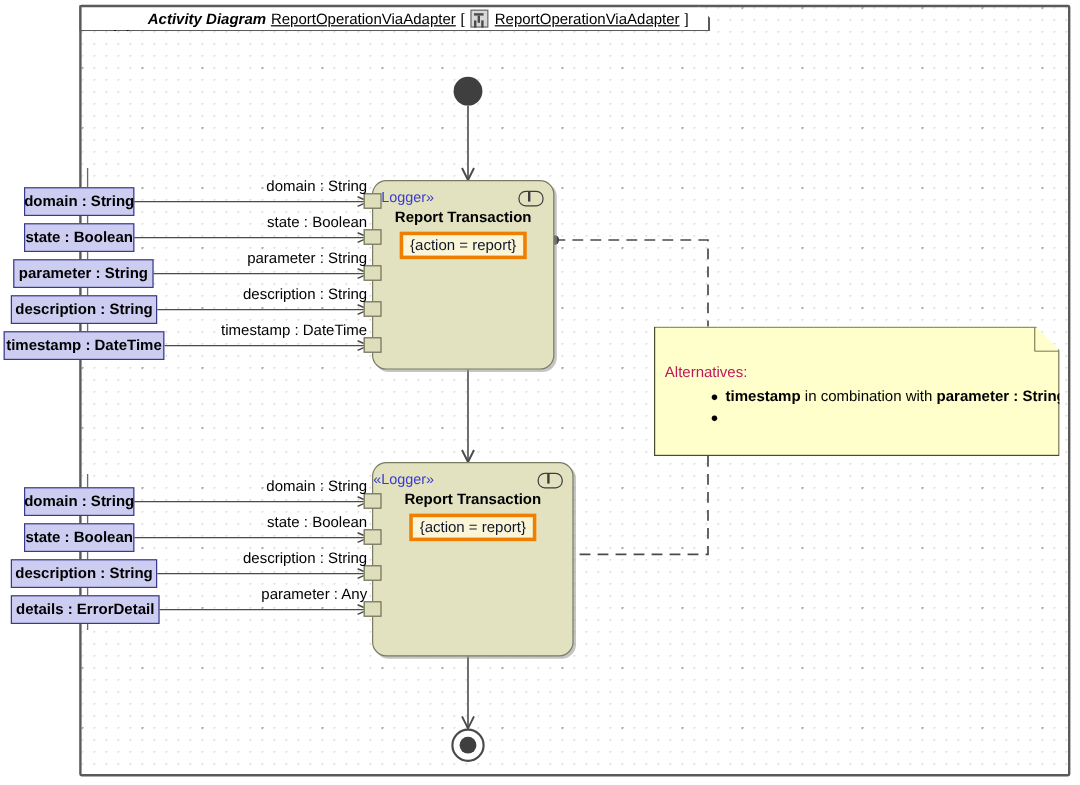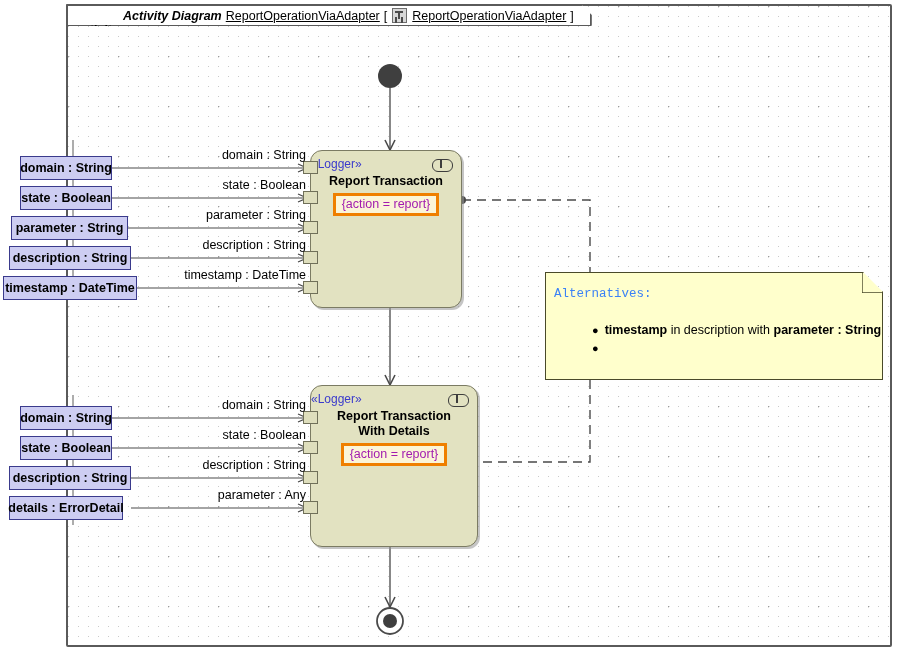--- a/index.html
+++ b/index.html
@@ -123,21 +123,21 @@
     color: #000000;
     font-size: 12.5px;
     font-weight: bold;
     line-height: 15px;
     margin-top: 3px;
   }
   .constraint {
     display: inline-block;
     border: 3px solid #ef7f00;
     background: #fbf5d8;
-    color: #a21caf;
+    color: #0f172a;
     font-size: 12.5px;
     padding: 1px 6px 2px 6px;
     margin-top: 4px;
     white-space: nowrap;
   }
   .constraint-wrap { text-align: center; }
 
   .node-icon {
     position: absolute;
     right: 8px;
@@ -214,24 +214,23 @@
     position: absolute;
     right: 0;
     top: 0;
     width: 20px;
     height: 20px;
     z-index: 4;
   }
   .note-title {
     position: absolute;
     left: 8px;
-    top: 14px;
-    font-size: 12.5px;
-    color: #3b82f6;
-    font-family: Liberation Mono, monospace;
+    top: 30px;
+    font-size: 12.5px;
+    color: #be185d;
   }
   .note-list {
     position: absolute;
     left: 46px;
     top: 48px;
     font-size: 12.5px;
     color: #000;
   }
   .note-li {
     display: flex;
@@ -317,59 +316,58 @@
   <div class="pin" style="left:303px; top:161px;"></div>
   <div class="pin" style="left:303px; top:191px;"></div>
   <div class="pin" style="left:303px; top:221px;"></div>
   <div class="pin" style="left:303px; top:251px;"></div>
   <div class="pin" style="left:303px; top:281px;"></div>
 
   <div class="action" style="left:310px; top:385px; width:168px; height:162px;">
     <div class="node-icon"></div>
     <div class="stereo">«Logger»</div>
     <div class="aname">Report Transaction</div>
-    <div class="aname" style="margin-top:0;">With Details</div>
     <div class="constraint-wrap">
       <span class="constraint">{action = report}</span>
     </div>
   </div>
 
   <div class="pin" style="left:303px; top:411px;"></div>
   <div class="pin" style="left:303px; top:441px;"></div>
   <div class="pin" style="left:303px; top:471px;"></div>
   <div class="pin" style="left:303px; top:501px;"></div>
 
   <div class="param" style="left:20px; top:156px; width:92px;">domain : String</div>
   <div class="param" style="left:20px; top:186px; width:92px;">state : Boolean</div>
   <div class="param" style="left:11px; top:216px; width:117px;">parameter : String</div>
   <div class="param" style="left:9px; top:246px; width:122px;">description : String</div>
   <div class="param" style="left:3px; top:276px; width:134px;">timestamp : DateTime</div>
 
   <div class="param" style="left:20px; top:406px; width:92px;">domain : String</div>
   <div class="param" style="left:20px; top:436px; width:92px;">state : Boolean</div>
   <div class="param" style="left:9px; top:466px; width:122px;">description : String</div>
-  <div class="param" style="left:9px; top:496px; width:114px;">details : ErrorDetail</div>
+  <div class="param" style="left:9px; top:496px; width:124px;">details : ErrorDetail</div>
 
   <div class="elabel" style="left:140px; top:148px; width:166px;">domain : String</div>
   <div class="elabel" style="left:140px; top:178px; width:166px;">state : Boolean</div>
   <div class="elabel" style="left:140px; top:208px; width:166px;">parameter : String</div>
   <div class="elabel" style="left:140px; top:238px; width:166px;">description : String</div>
   <div class="elabel" style="left:140px; top:268px; width:166px;">timestamp : DateTime</div>
 
   <div class="elabel" style="left:140px; top:398px; width:166px;">domain : String</div>
   <div class="elabel" style="left:140px; top:428px; width:166px;">state : Boolean</div>
   <div class="elabel" style="left:140px; top:458px; width:166px;">description : String</div>
   <div class="elabel" style="left:140px; top:488px; width:166px;">parameter : Any</div>
 
   <div class="note">
     <div class="note-title">Alternatives:</div>
     <div class="note-list">
       <div class="note-li">
         <span class="bullet">●</span>
-        <span><span class="b">timestamp</span><span> in description with </span><span class="b">parameter : String</span></span>
+        <span><span class="b">timestamp</span><span> in combination with </span><span class="b">parameter : String</span></span>
       </div>
       <div class="note-li">
         <span class="bullet">●</span>
       </div>
     </div>
     <svg class="note-fold" viewBox="0 0 20 20">
       <path d="M0,0 L0,20 L20,20 Z" fill="#ffffcc"></path>
       <path d="M0,0 L0,20 L20,20" fill="none" stroke="#4a4a2a" stroke-width="1.4"></path>
     </svg>
   </div>

